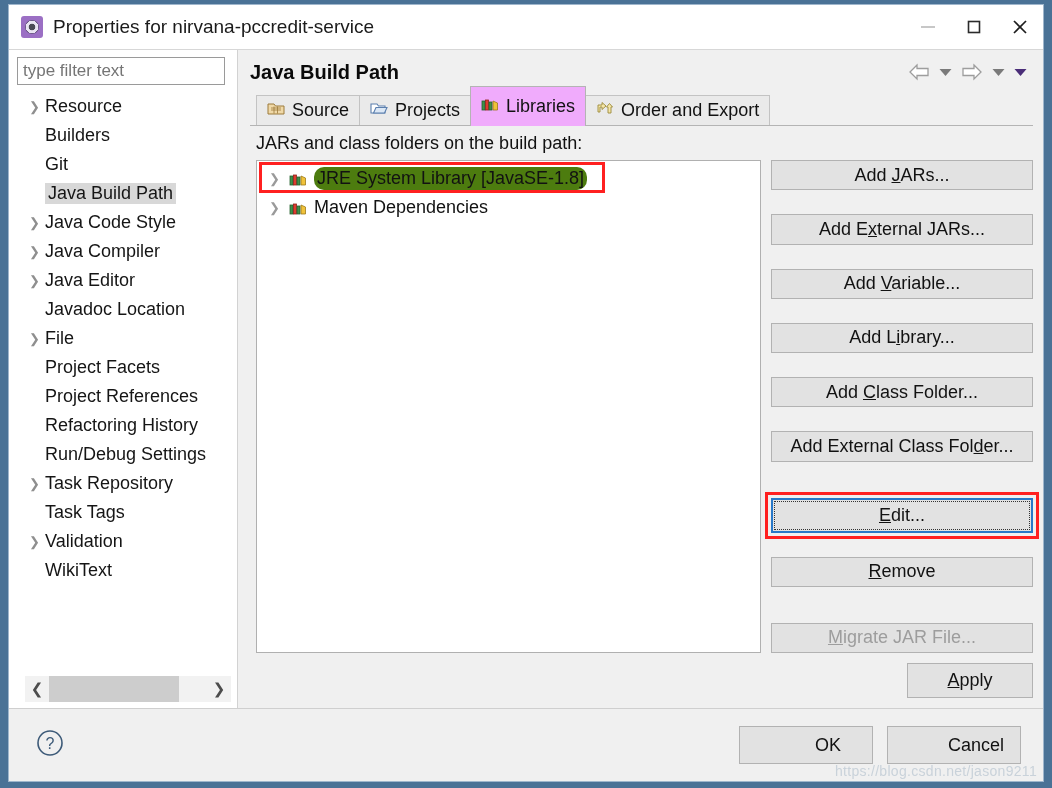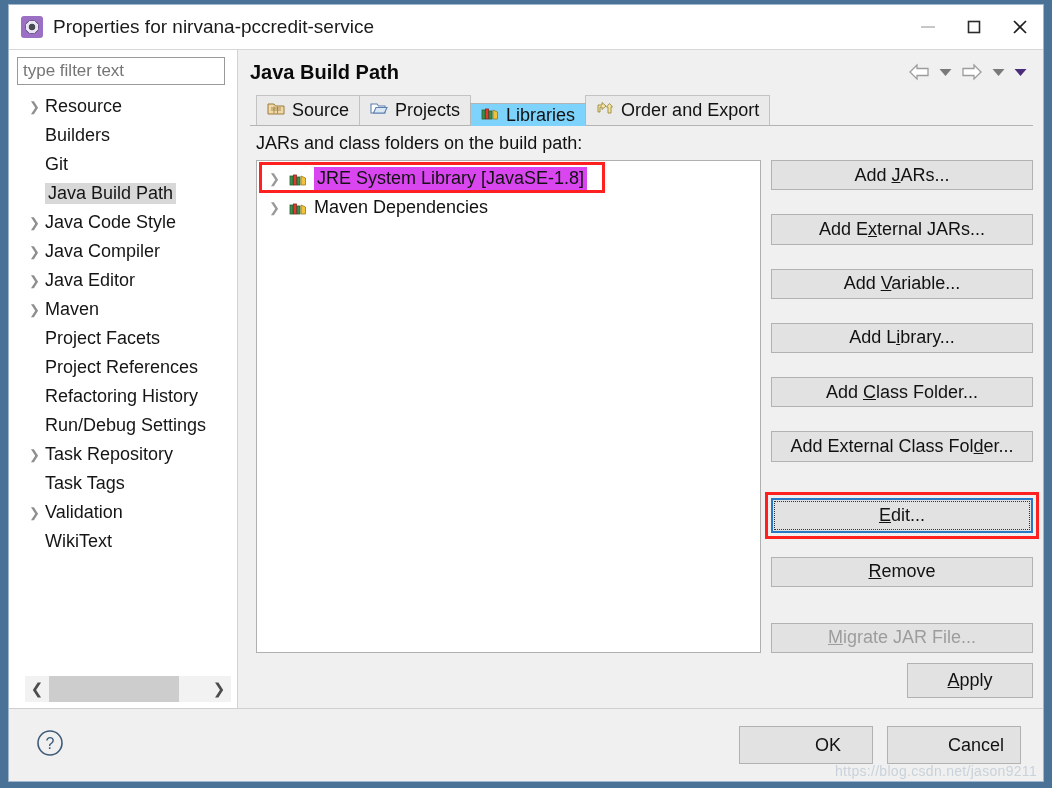--- a/index.html
+++ b/index.html
@@ -188,26 +188,26 @@
     font-size: 18px;
     color: #121212;
     border: 1px solid #c3c3c3;
     border-bottom: none;
     background: #eaeaea;
     margin-right: -1px;
     white-space: nowrap;
     text-align: center;
   }
   .tab.active {
-    background: #7dd3fc;
+    background: #f0abfc;
     border-color: #b4b4b4;
     position: relative;
     z-index: 2;
     margin-bottom: -1px;
-    height: 23px;
+    height: 40px;
   }
 
   
   #panel {
     flex: 1 1 auto;
     display: flex;
     flex-direction: column;
     min-height: 0;
     padding-top: 7px;
   }
@@ -240,21 +240,21 @@
     color: #121212;
     padding-left: 12px;
     white-space: nowrap;
     position: relative;
   }
   .libarrow {
     width: 20px; flex: 0 0 auto;
     color: #9a9a9a; font-size: 13px;
   }
   .libicon { margin-right: 7px; display: flex; align-items: center; flex: 0 0 auto; }
-  .libnode.selected .liblabel { background: #d946ef; padding: 1px 3px; }
+  .libnode.selected .liblabel { background: #4d7c0f; padding: 1px 3px; border-radius: 10px; }
   #redbox-tree {
     position: absolute;
     left: 2px; top: 1px;
     width: 346px; height: 31px;
     border: 3px solid #ff2020;
     pointer-events: none;
   }
 
   
   #btncol {
@@ -386,22 +386,26 @@
         </div>
         <div class="tnode">
           <span class="tarrow">❯</span>
           <span class="tlabel-wrap"><span class="tlabel">Java Compiler</span></span>
         </div>
         <div class="tnode">
           <span class="tarrow">❯</span>
           <span class="tlabel-wrap"><span class="tlabel">Java Editor</span></span>
         </div>
         <div class="tnode">
+          <span class="tarrow"></span>
+          <span class="tlabel-wrap"><span class="tlabel">Javadoc Location</span></span>
+        </div>
+        <div class="tnode">
           <span class="tarrow">❯</span>
-          <span class="tlabel-wrap"><span class="tlabel">Maven</span></span>
+          <span class="tlabel-wrap"><span class="tlabel">File</span></span>
         </div>
         <div class="tnode">
           <span class="tarrow"></span>
           <span class="tlabel-wrap"><span class="tlabel">Project Facets</span></span>
         </div>
         <div class="tnode">
           <span class="tarrow"></span>
           <span class="tlabel-wrap"><span class="tlabel">Project References</span></span>
         </div>
         <div class="tnode">

